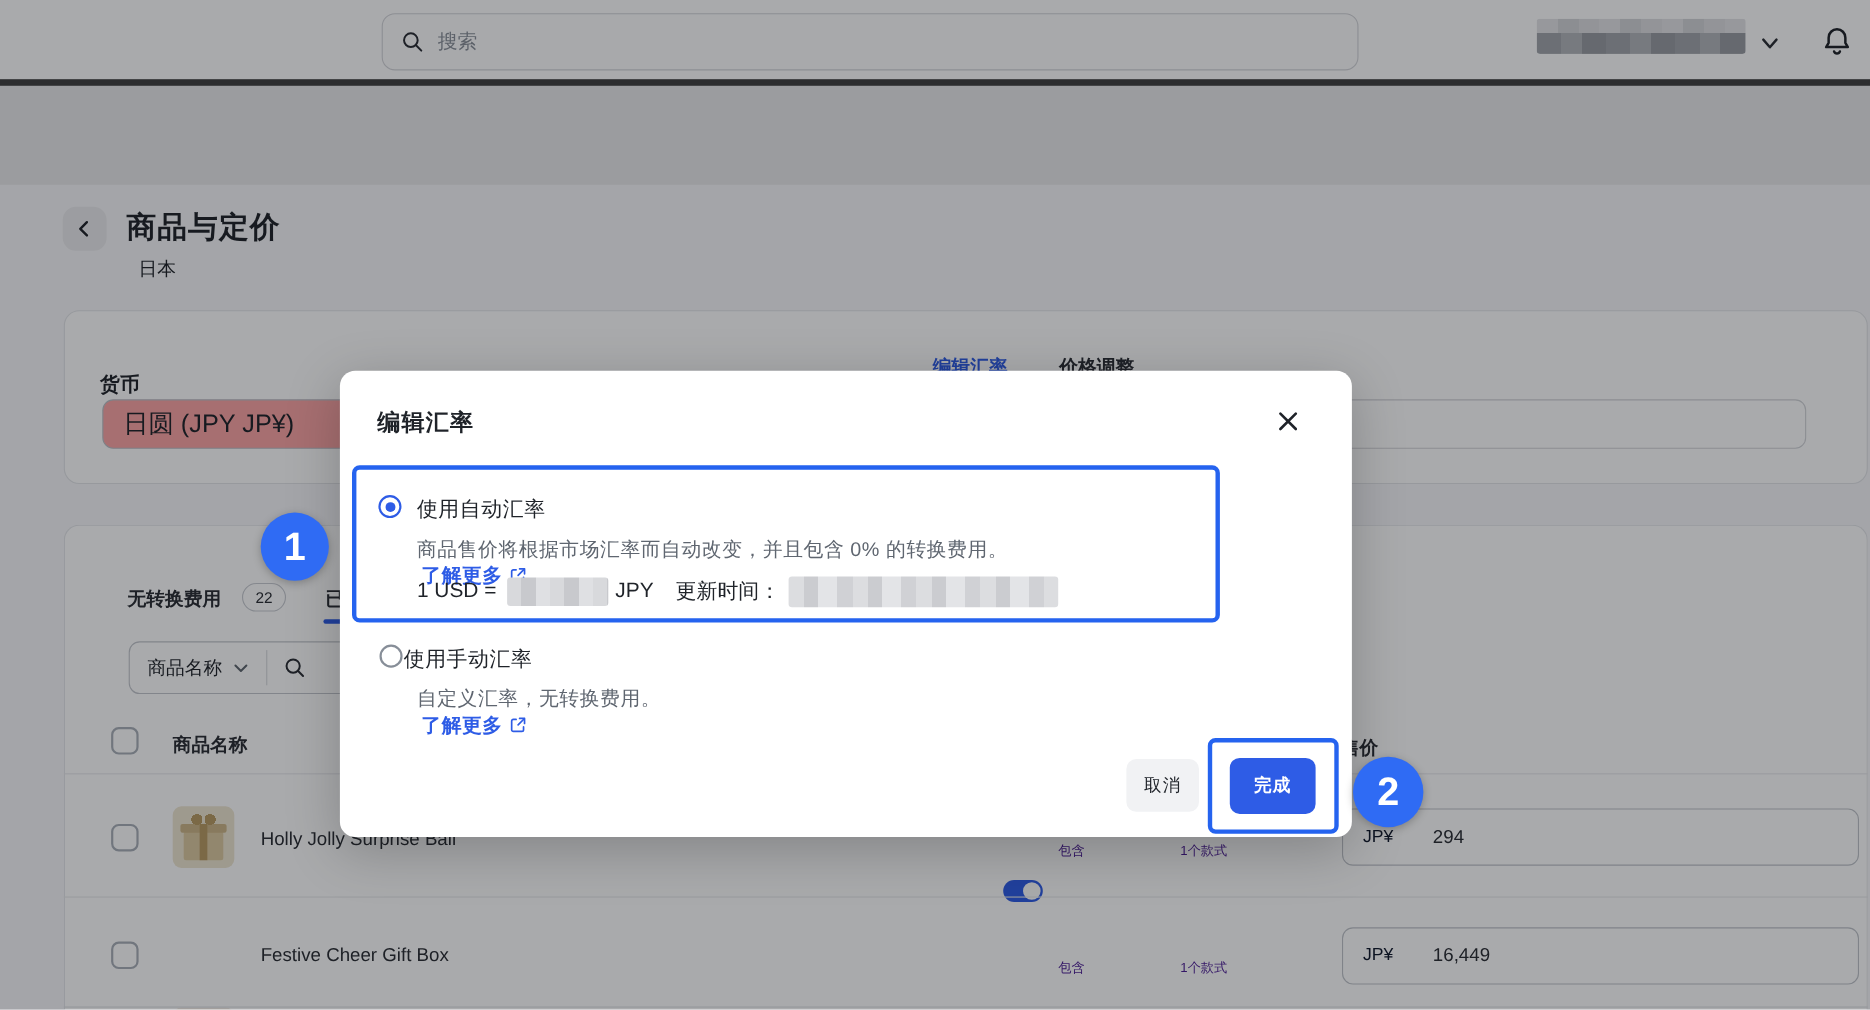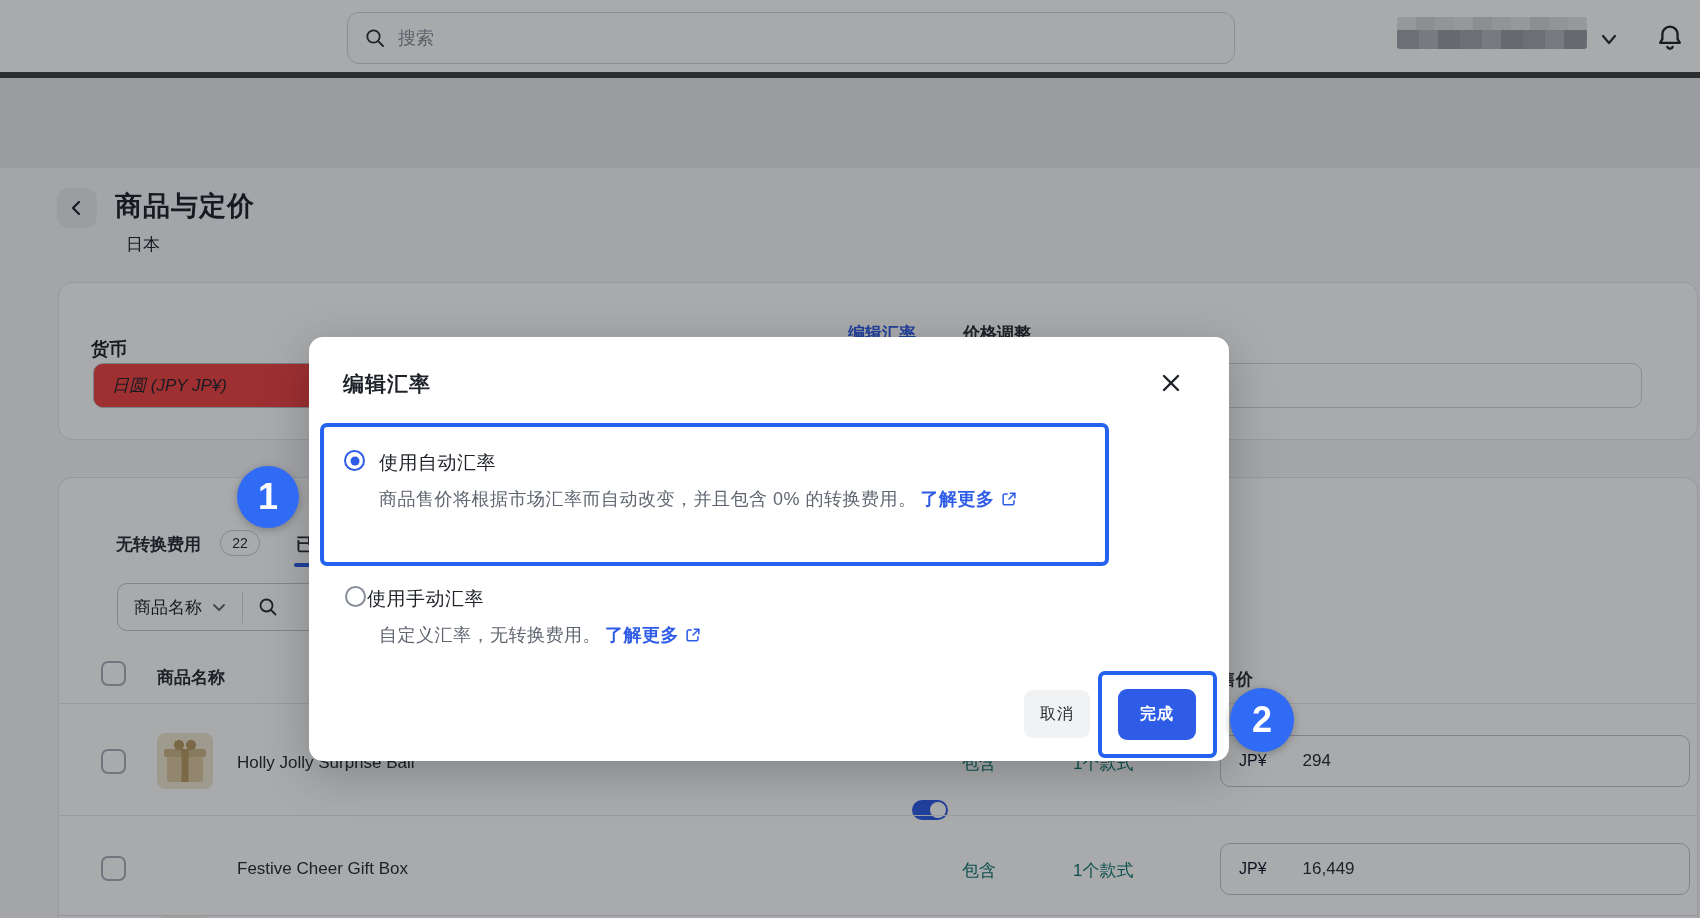--- a/index.html
+++ b/index.html
@@ -23,41 +23,41 @@
   .acct-blur .r2{height:19px;background:repeating-linear-gradient(90deg,#a2a5ab 0 22px,#b3b6bb 22px 41px,#989ba1 41px 63px);}
   
   .panel{left:0;top:168px;width:1700px;height:750px;background:#f8f8fa;}
   .backbtn{left:57px;top:188px;width:40px;height:40px;border-radius:12px;background:#ececef;display:flex;align-items:center;justify-content:center;cursor:pointer;}
   .pagetitle{left:115px;top:188px;font-size:27px;font-weight:bold;letter-spacing:1px;}
   .pagesub{left:126px;top:233px;font-size:17px;}
   .card{background:#ffffff;border:1px solid #e3e5e9;border-radius:14px;}
   .card1{left:58px;top:282px;width:1640px;height:158px;}
   .card2{left:58px;top:477px;width:1640px;height:500px;border-bottom:none;border-bottom-left-radius:0;border-bottom-right-radius:0;}
   .fieldlabel{font-size:18px;font-weight:600;color:#1f2329;}
-  .select{height:45px;border:1.5px solid #bcc0c6;border-radius:10px;background:#ef4444;display:flex;align-items:center;padding:0 18px;font-size:17px;font-style:italic;}
+  .select{height:45px;border:1.5px solid #bcc0c6;border-radius:10px;background:#fca5a5;display:flex;align-items:center;padding:0 18px;font-size:23px;}
   .linktext{font-size:17px;font-weight:600;}
   .blue{color:#2e5ce6;}
   .darklink{color:#2a2d33;}
   .rightbox{left:1100px;top:363px;width:542px;height:45px;border:1.5px solid #d2d4d8;border-radius:10px;background:#fff;}
   
   .tablabel{font-size:17px;font-weight:600;color:#2a2d33;}
   .badge{left:220px;top:530px;width:40px;height:26px;border:1px solid #c8cbd1;border-radius:13px;font-size:14px;color:#2a2d33;display:flex;align-items:center;justify-content:center;background:#fff;}
   .tab-underline{left:294px;top:563px;width:24px;height:4px;background:#2e5ce6;border-radius:2px;}
   
   .filterbox{left:117px;top:583px;width:760px;height:48px;border:1.5px solid #c3c6cc;border-radius:10px;background:#fff;display:flex;align-items:center;}
   .filterbox .fb-label{font-size:17px;color:#1f2329;margin-left:16px;}
   .filterbox .vdiv{width:1px;height:32px;background:#d7d9dd;margin-left:14px;}
   
   .checkbox{width:25px;height:25px;border:2px solid #aab0b8;border-radius:7px;background:#fff;}
   .colhead{font-size:17px;font-weight:600;color:#2a2d33;}
   .divider{left:58px;height:1px;background:#e8e9ec;width:1640px;}
   .rowname{font-size:17px;color:#2a2d33;}
   .toggle{width:36px;height:20px;border-radius:10px;background:#2e5ce6;position:relative;}
   .toggle .knob{position:absolute;right:2px;top:2px;width:16px;height:16px;border-radius:50%;background:#fff;}
-  .celltext{font-size:17px;color:#0f766e;}
+  .celltext{font-size:12px;color:#4c1d95;margin-top:13px;}
   .pricebox{width:470px;height:52px;border:1.5px solid #c0c4ca;border-radius:10px;display:flex;align-items:center;padding:0 18px;}
   .pricebox .cur{font-size:16px;color:#0f172a;margin-right:36px;}
   .pricebox .val{font-size:17px;color:#2a2d33;}
   
   .gift{width:56px;height:56px;border-radius:8px;position:relative;overflow:hidden;}
   .gift-gold{background:#efe7d2;}
   .gift-gold .gbody{position:absolute;left:10px;right:10px;bottom:7px;height:26px;background:#dcc9a0;border-radius:2px;}
   .gift-gold .glid{position:absolute;left:7px;right:7px;bottom:32px;height:8px;background:#cdb687;border-radius:2px;}
   .gift-gold .grib{position:absolute;left:50%;transform:translateX(-50%);bottom:7px;width:7px;height:33px;background:#b89c63;}
   .gift-gold .gbow{position:absolute;top:7px;left:50%;transform:translateX(-50%);width:24px;height:10px;border-radius:5px;background:radial-gradient(circle at 6px 5px,#b89c63 0 5px,transparent 5px),radial-gradient(circle at 18px 5px,#b89c63 0 5px,transparent 5px);}
@@ -65,21 +65,21 @@
   
   .overlay{left:0;top:0;width:1700px;height:918px;background:rgba(10,12,16,0.35);z-index:40;}
   .modal{left:309px;top:337px;width:920px;height:424px;background:#fff;border-radius:14px;z-index:50;box-shadow:0 12px 48px rgba(0,0,0,0.22);}
   .modal-title{left:34px;top:33px;font-size:21px;font-weight:bold;letter-spacing:1px;}
   .modal-close{left:844px;top:28px;width:36px;height:36px;display:flex;align-items:center;justify-content:center;cursor:pointer;}
   .radio{width:21px;height:21px;border-radius:50%;}
   .radio-on{border:2.5px solid #2e5ce6;position:relative;}
   .radio-on::after{content:"";position:absolute;left:50%;top:50%;transform:translate(-50%,-50%);width:9px;height:9px;border-radius:50%;background:#2e5ce6;}
   .radio-off{border:2px solid #878e98;}
   .opt-label{font-size:19px;color:#1f2329;letter-spacing:0.5px;}
-  .opt-desc{font-size:18px;color:#5f6670;letter-spacing:0.5px;display:flex;align-items:flex-start;}
+  .opt-desc{font-size:18px;color:#5f6670;letter-spacing:0.5px;display:flex;align-items:flex-start;flex-direction:column;}
   .learnmore{color:#2e5ce6;font-weight:600;margin-left:4px;display:inline-flex;align-items:center;cursor:pointer;}
   .ratefrag{font-size:19px;color:#1f2329;}
   .rate-blur1{width:92px;height:26px;background:repeating-linear-gradient(90deg,#d8d9dc 0 13px,#c8c9cd 13px 26px,#dfe0e3 26px 39px);border-radius:3px;}
   .rate-blur2{width:245px;height:28px;background:repeating-linear-gradient(90deg,#dcdde0 0 14px,#cbccd0 14px 27px,#e3e4e7 27px 44px,#d0d1d5 44px 58px);border-radius:3px;}
   .btn{border-radius:9px;display:flex;align-items:center;justify-content:center;font-size:16px;cursor:pointer;letter-spacing:1px;}
   .btn-cancel{left:715px;top:353px;width:66px;height:48px;background:#f1f2f4;color:#1f2329;}
   .btn-done{left:809px;top:352px;width:78px;height:51px;background:#2e5ce6;color:#fff;font-weight:600;}
   
   .hlbox{border:4px solid #2563ef;border-radius:7px;z-index:60;}
   .hl1{left:320px;top:423px;width:789px;height:143px;}
@@ -225,20 +225,27 @@
         <span>了解更多</span>
         <span style="margin-left:5px;">
           <svg width="18" height="18" viewBox="0 0 20 20">
               <path d="M8 4.5H5.2A1.7 1.7 0 0 0 3.5 6.2v8.6a1.7 1.7 0 0 0 1.7 1.7h8.6a1.7 1.7 0 0 0 1.7-1.7V12" fill="none" stroke="#2e5ce6" stroke-width="1.7" stroke-linecap="round"></path>
               <polyline points="11.5,3.5 16.5,3.5 16.5,8.5" fill="none" stroke="#2e5ce6" stroke-width="1.7" stroke-linecap="round" stroke-linejoin="round"></polyline>
               <line x1="16.2" y1="3.8" x2="10" y2="10" stroke="#2e5ce6" stroke-width="1.7" stroke-linecap="round"></line>
             </svg>
         </span>
       </span>
     </div>
+    <div class="abs" style="left:70px;top:186px;display:flex;align-items:center;height:30px;">
+      <span class="ratefrag">1 USD =</span>
+      <span class="rate-blur1" style="margin-left:10px;"></span>
+      <span class="ratefrag" style="margin-left:6px;">JPY</span>
+      <span class="ratefrag" style="margin-left:20px;">更新时间：</span>
+      <span class="rate-blur2" style="margin-left:8px;"></span>
+    </div>
 
     <div class="abs radio radio-off" style="left:36px;top:249px;"></div>
     <div class="abs opt-label" style="left:58px;top:249px;">使用手动汇率</div>
     <div class="abs opt-desc" style="left:70px;top:286px;">
       <span>自定义汇率，无转换费用。</span>
       <span class="learnmore">
         <span>了解更多</span>
         <span style="margin-left:5px;">
           <svg width="18" height="18" viewBox="0 0 20 20">
               <path d="M8 4.5H5.2A1.7 1.7 0 0 0 3.5 6.2v8.6a1.7 1.7 0 0 0 1.7 1.7h8.6a1.7 1.7 0 0 0 1.7-1.7V12" fill="none" stroke="#2e5ce6" stroke-width="1.7" stroke-linecap="round"></path>

